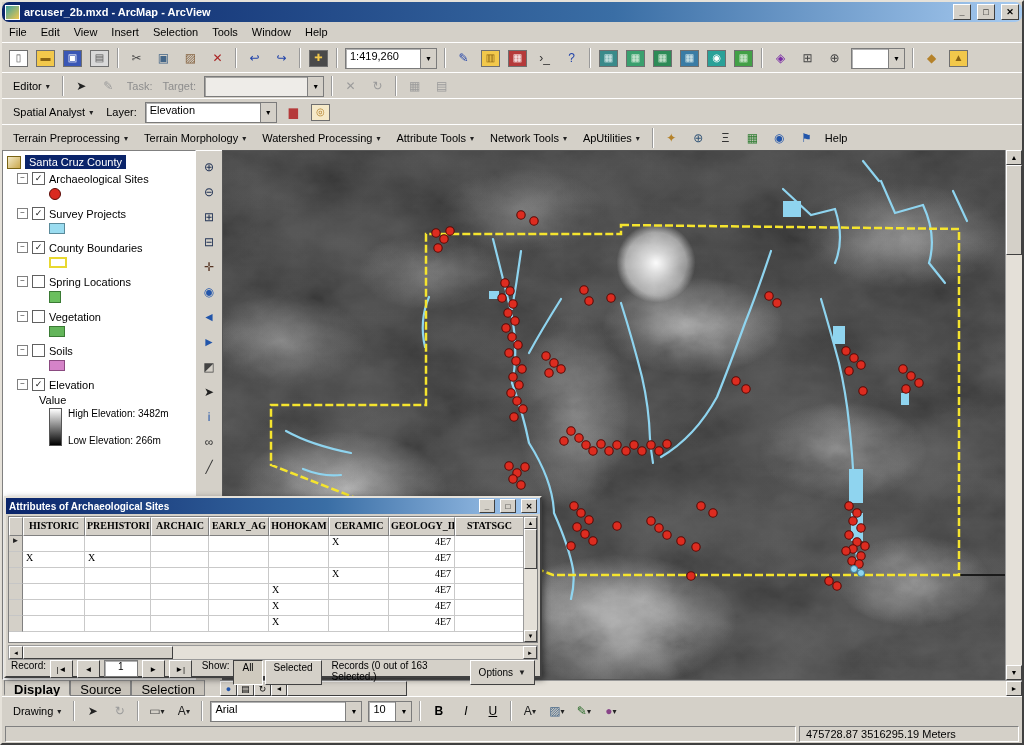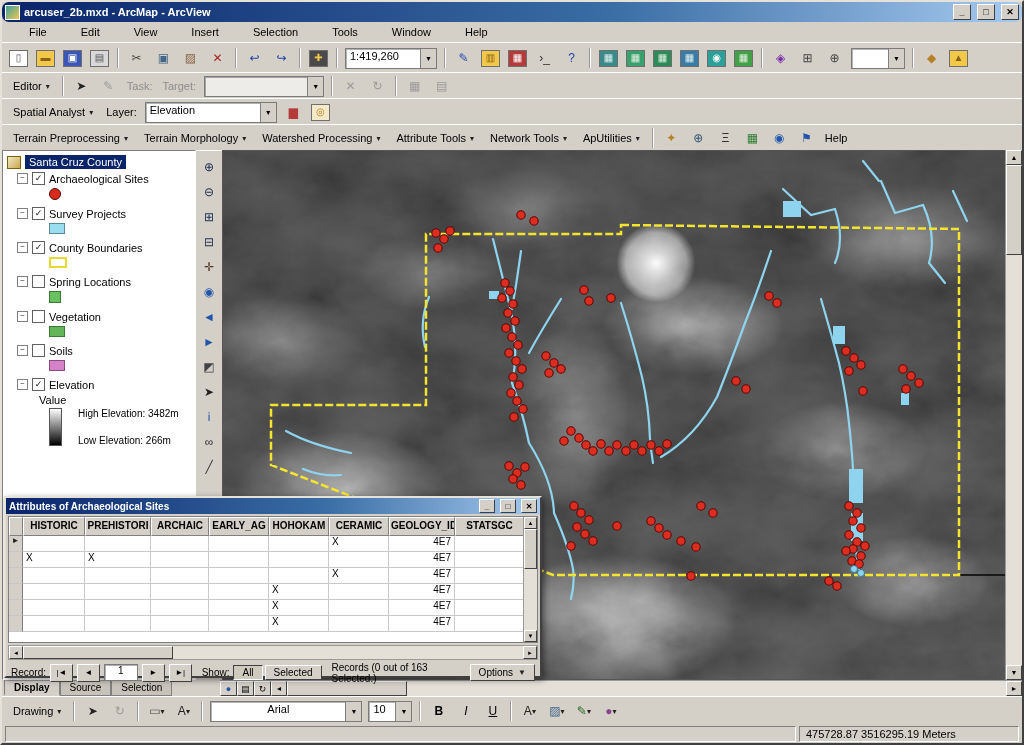--- a/index.html
+++ b/index.html
@@ -7,21 +7,21 @@
   .app{position:relative;width:1024px;height:745px;background:#d4d0c8;border:2px solid;border-color:#e6e2da #404040 #404040 #e6e2da;box-sizing:border-box;}
   
   .titlebar{position:absolute;top:0;left:0;right:0;height:20px;display:flex;align-items:center;gap:4px;padding:0 3px;
     background:linear-gradient(90deg,#0a246a,#3a6ea5 60%,#a6caf0);color:#fff;font-weight:bold;border-radius:7px;}
   .appicon{width:13px;height:13px;background:linear-gradient(135deg,#3aa0a0,#f2c84b);border:1px solid #fff;}
   .tb-btn{width:16px;height:14px;margin-left:2px;background:#d4d0c8;color:#000;border:1px solid;border-color:#fff #404040 #404040 #fff;
     display:flex;align-items:center;justify-content:center;font-size:9px;font-weight:bold;}
   .tb-spacer{flex:1;}
   
   .menubar{position:absolute;top:20px;left:0;right:0;height:20px;display:flex;align-items:center;background:#d4d0c8;border-bottom:1px solid #fff;}
-  .menu-item{padding:11px 7px;margin-left:20px;}
+  .menu-item{padding:11px 7px;}
   .toolbar{position:absolute;left:0;right:0;display:flex;align-items:center;padding:0 3px;background:#d4d0c8;
     border-top:1px solid #fff;border-bottom:1px solid #9a9a9a;overflow:hidden;white-space:nowrap;}
   #tb-std{top:40px;height:30px;}
   #tb-editor{top:70px;height:26px;}
   #tb-sa{top:96px;height:26px;}
   #tb-hydro{top:122px;height:26px;}
   #tb-draw{top:694px;height:28px;}
   .btn{min-width:23px;height:22px;display:inline-flex;align-items:center;justify-content:center;margin:0 1px;border:1px solid #d4d0c8;}
   .btn .g{font-size:12px;line-height:1;}
   .btn .g.boxed{width:17px;height:15px;display:flex;align-items:center;justify-content:center;border:1px solid #6f6f6f;font-size:10px;}
@@ -47,21 +47,21 @@
   .cb{width:11px;height:11px;border:1px solid #606060;background:#fff;font-size:9px;line-height:10px;text-align:center;color:#111;}
   .toc-sym{padding:1px 0 3px 44px;}
   .sym{display:inline-block;width:14px;height:9px;}
   .sym-red-dot{width:10px;height:10px;border-radius:50%;background:#d92a20;border:1px solid #5a0a06;}
   .sym-cyan-square{background:#9adcf0;border:1px solid #5a8a9a;}
   .sym-yellow-outline{background:transparent;border:2px solid #e8d830;height:7px;}
   .sym-spring{width:10px;height:10px;background:#6abf5e;border:1px solid #3a7a34;}
   .sym-vegetation{background:#63b55a;border:1px solid #3a7a34;}
   .sym-soils{background:#d583c8;border:1px solid #8a4a80;}
   .legend-field{padding:1px 0 1px 34px;}
-  .legend-body{display:flex;gap:16px;padding:1px 0 1px 44px;}
+  .legend-body{display:flex;gap:6px;padding:1px 0 1px 44px;}
   .grad{width:11px;height:36px;background:linear-gradient(#ffffff,#000000);border:1px solid #555;}
   .legend-labels{display:flex;flex-direction:column;justify-content:space-between;font-size:10px;}
   .toolstrip{position:absolute;top:0;left:194px;width:26px;height:530px;background:#d4d0c8;border-top:1px solid #fff;display:flex;flex-direction:column;align-items:center;padding-top:4px;box-sizing:border-box;}
   .toolstrip .btn{margin:0 0 1px 0;}
   .map{position:absolute;top:0;left:220px;width:784px;height:530px;background:#3b3b3b;border:1px solid #555;box-sizing:border-box;overflow:hidden;}
   .map-bg{position:absolute;inset:0;
     background:
       radial-gradient(circle 55px at 433px 112px, rgba(255,255,255,.98), rgba(255,255,255,.35) 55%, rgba(255,255,255,0) 72%),
       radial-gradient(ellipse 130px 70px at 470px 175px, rgba(235,235,235,.45), transparent 70%),
       radial-gradient(ellipse 80px 140px at 350px 260px, rgba(205,205,205,.32), transparent 70%),
@@ -75,49 +75,49 @@
       radial-gradient(ellipse 120px 60px at 300px 60px, rgba(180,180,180,.25), transparent 70%),
       linear-gradient(#3b3b3b,#424242);}
   .noise{position:absolute;inset:0;mix-blend-mode:overlay;opacity:.55;}
   .features{position:absolute;inset:0;}
   .vscroll{position:absolute;top:0;right:0;width:16px;height:530px;background:#e4e0d8;border-left:1px solid #9a9a9a;display:flex;flex-direction:column;}
   .sbtn{width:100%;height:15px;background:#d4d0c8;border:1px solid;border-color:#fff #404040 #404040 #fff;display:flex;align-items:center;justify-content:center;font-size:7px;box-sizing:border-box;}
   .vthumb{width:100%;height:90px;background:#d4d0c8;border:1px solid;border-color:#fff #404040 #404040 #fff;box-sizing:border-box;}
   
   .bottomrow{position:absolute;top:678px;left:0;right:0;height:16px;background:#d4d0c8;display:flex;align-items:stretch;}
   .toc-tabs{display:flex;align-items:stretch;padding-left:2px;width:218px;box-sizing:border-box;}
-  .tab{padding:1px 9px;border:1px solid #808080;border-top:1px solid #9a9a9a;background:#c8c3ba;font-size:10px;}
+  .tab{padding:1px 9px;border:1px solid #808080;border-top:1px solid #9a9a9a;background:#c8c3ba;font-size:13px;}
   .tab.active{background:#d4d0c8;border-bottom:2px solid #d4d0c8;font-weight:bold;}
   .hscroll{flex:1;display:flex;align-items:stretch;background:#e4e0d8;border-top:1px solid #9a9a9a;}
   .hscroll .sbtn{width:16px;height:100%;}
   .hthumb{width:120px;background:#d4d0c8;border:1px solid;border-color:#fff #404040 #404040 #fff;box-sizing:border-box;}
   .viewbtn{width:17px;background:#d4d0c8;border:1px solid;border-color:#fff #404040 #404040 #fff;display:flex;align-items:center;justify-content:center;font-size:9px;box-sizing:border-box;}
   
   .statusbar{position:absolute;top:722px;left:0;right:0;height:19px;display:flex;align-items:center;gap:3px;padding:0 3px;background:#d4d0c8;}
   .spanel{height:16px;border:1px solid;border-color:#808080 #fff #fff #808080;display:flex;align-items:center;padding:0 6px;box-sizing:border-box;}
   .spanel.grow{flex:1;}
   .spanel.coords{width:220px;font-size:11px;}
   
   .attrwin{position:absolute;top:494px;left:2px;width:538px;height:182px;background:#d4d0c8;border:2px solid;border-color:#e6e2da #404040 #404040 #e6e2da;box-sizing:border-box;z-index:50;box-shadow:2px 2px 6px rgba(0,0,0,.45);}
   .awtitle{height:16px;display:flex;align-items:center;gap:3px;padding:0 3px;background:linear-gradient(90deg,#0a246a,#3a6ea5 60%,#a6caf0);color:#fff;font-weight:bold;font-size:10px;}
   .awtitle .tb-btn{width:14px;height:12px;font-size:8px;}
   .awbody{position:relative;margin:2px;background:#fff;border:1px solid #808080;}
-  #attr-grid{display:grid;grid-template-columns:14px 62px 66px 58px 60px 60px 60px 66px 1fr;font-size:10px;margin-right:13px;}
+  #attr-grid{display:grid;grid-template-columns:14px 62px 66px 58px 60px 60px 60px 66px 1fr;font-size:10px;margin-right:13px;font-family:Liberation Serif, serif;}
   .hc{background:#d4d0c8;border:1px solid;border-color:#fff #808080 #808080 #fff;text-align:center;font-weight:bold;padding:2px 1px;overflow:hidden;white-space:nowrap;height:13px;}
   .selc{background:#d4d0c8;border-right:1px solid #808080;border-bottom:1px solid #c6c6c6;text-align:center;font-size:8px;color:#222;height:15px;}
   .bc{background:#fff;border-right:1px solid #c9c9c9;border-bottom:1px solid #c9c9c9;height:15px;padding:0 3px;overflow:hidden;}
   .bc.num{text-align:right;}
   .fill{height:10px;background:#fff;margin-right:13px;}
   .awvscroll{position:absolute;top:0;right:0;width:13px;bottom:0;background:#e4e0d8;border-left:1px solid #9a9a9a;display:flex;flex-direction:column;}
   .awvscroll .sbtn{height:12px;font-size:6px;}
   .awvthumb{height:40px;background:#d4d0c8;border:1px solid;border-color:#fff #404040 #404040 #fff;box-sizing:border-box;}
   .awhscroll{height:13px;margin:0 2px;background:#e4e0d8;border:1px solid #9a9a9a;display:flex;align-items:stretch;}
   .awhscroll .sbtn{width:14px;height:100%;font-size:6px;}
   .awhthumb{width:150px;background:#d4d0c8;border:1px solid;border-color:#fff #404040 #404040 #fff;box-sizing:border-box;}
-  .awctrl{height:25px;display:flex;align-items:center;gap:4px;padding:0 5px;font-size:10px;}
+  .awctrl{height:25px;display:flex;gap:4px;padding:0 5px;font-size:10px;}
   .navbtn{min-width:17px;height:16px;background:#d4d0c8;border:1px solid;border-color:#fff #404040 #404040 #fff;display:flex;align-items:center;justify-content:center;font-size:8px;padding:0 2px;}
   .recbox{width:34px;height:15px;background:#fff;border:1px solid #7b7b7b;box-shadow:inset 1px 1px 0 rgba(0,0,0,.3);text-align:center;}
   .showbtn{padding:1px 8px;background:#d4d0c8;border:1px solid;border-color:#fff #404040 #404040 #fff;}
   .showbtn.active{background:#cfcabe;border-color:#404040 #fff #fff #404040;}
   .optbtn{margin-left:auto;padding:2px 8px;background:#d4d0c8;border:1px solid;border-color:#fff #404040 #404040 #fff;display:flex;gap:5px;align-items:center;}
 </style>
 </head>
 <body>
 
 <div class="app">
@@ -611,21 +611,21 @@
       <div class="sep"></div>
       <div class="btn">
         <span class="g" style="color: rgb(68, 68, 68);">▭</span>
         <span class="dd">▾</span>
       </div>
       <div class="btn">
         <span class="g" style="color: rgb(34, 34, 34);">A</span>
         <span class="dd">▾</span>
       </div>
       <div class="sep"></div>
-      <div class="combo" style="width: 150px; text-align: center;">
+      <div class="combo" style="width: 150px;">
         <span class="cval">Arial</span>
         <span class="cbtn">▼</span>
       </div>
       <div class="combo" style="width: 42px;">
         <span class="cval">10</span>
         <span class="cbtn">▼</span>
       </div>
       <div class="sep"></div>
       <div class="btn">
         <span class="g" style="font-weight: bold;">B</span>

